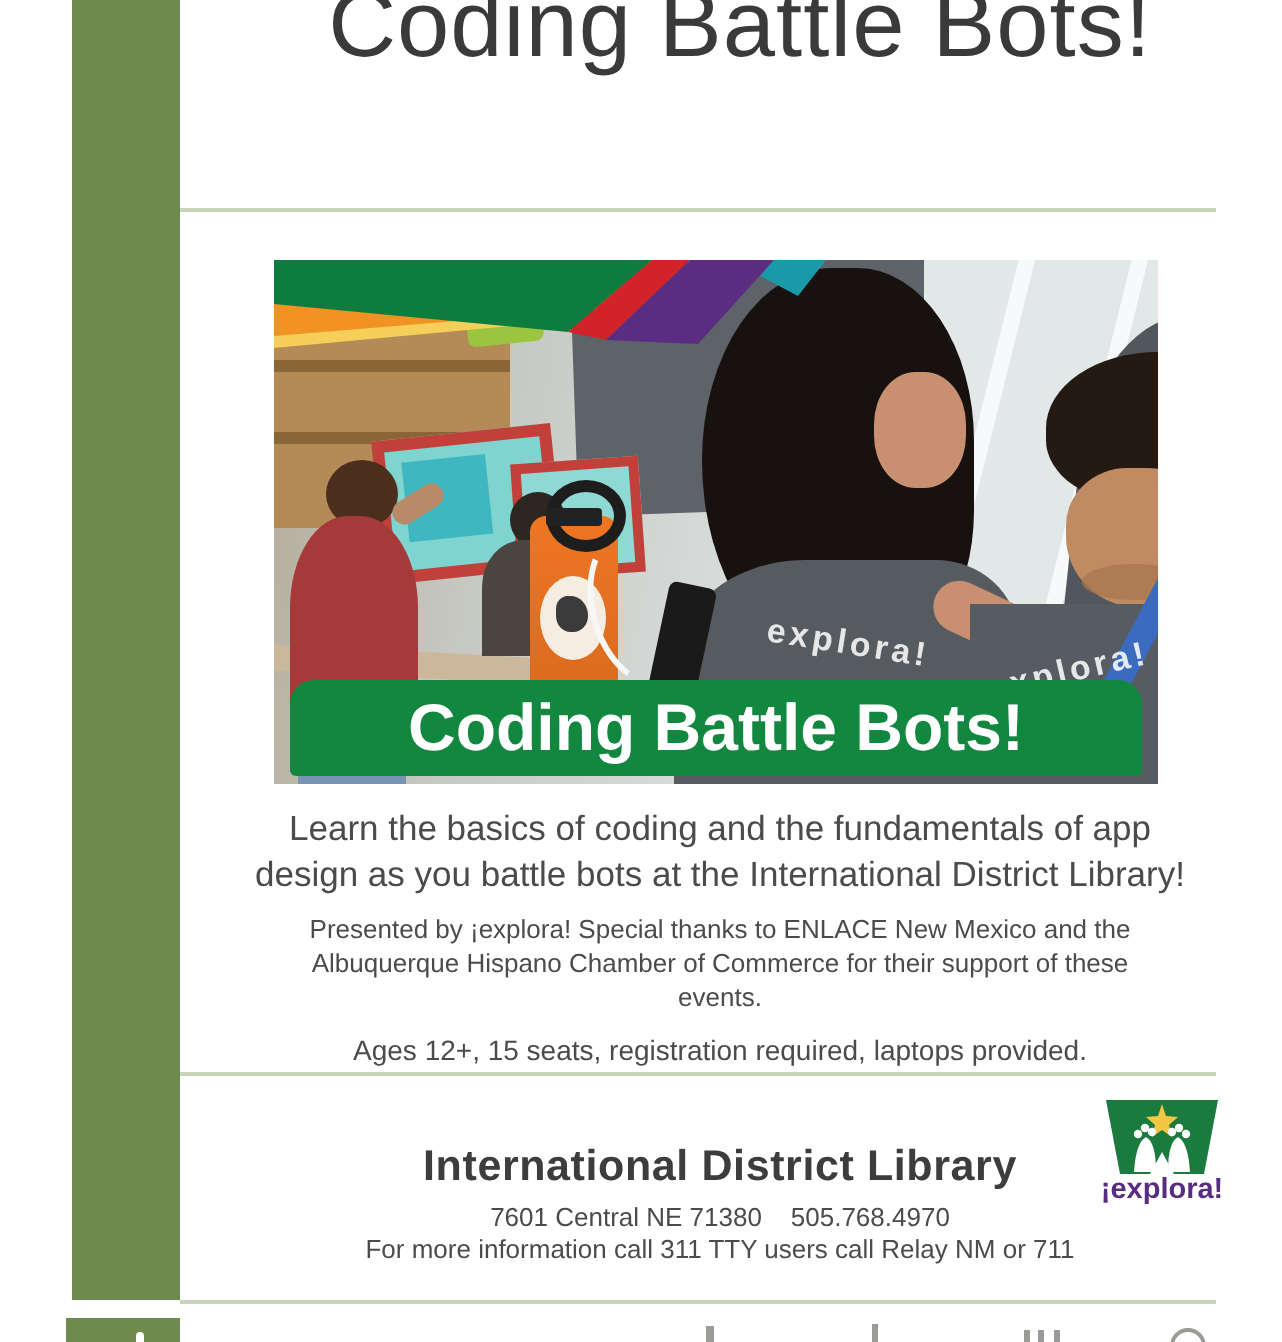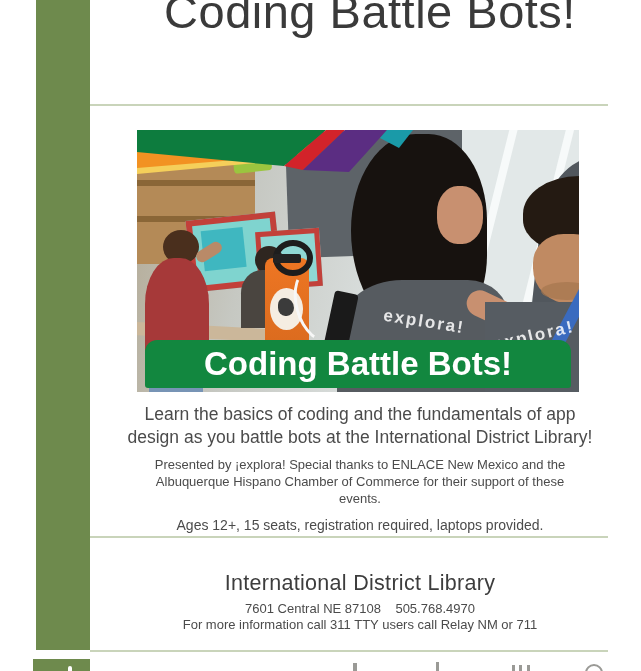--- a/index.html
+++ b/index.html
@@ -85,21 +85,21 @@
   .photo-banner span{color:#fff;font-weight:bold;font-size:33px;letter-spacing:0;white-space:nowrap;}
 
   
   .tcenter{position:absolute;left:90px;width:540px;text-align:center;margin:0;color:#4b4b4b;}
   .intro{top:403px;font-size:17.5px;line-height:22.5px;}
   .intro span{display:inline-block;max-width:486px;}
   .presented{top:456px;font-size:13px;line-height:17px;}
   .presented span{display:inline-block;max-width:452px;}
   .ages{top:476px;font-size:14px;margin-top:41px;}
   .datetime{top:552px;font-size:13.5px;color:#474747;}
-  .library{top:571px;font-size:21.5px;font-weight:400;color:#3d3d3d;letter-spacing:0.3px;}
+  .library{top:571px;font-size:21.5px;font-weight:700;color:#3d3d3d;letter-spacing:0.3px;}
   .address{top:601px;font-size:13px;white-space:pre;}
   .infoline{top:617px;font-size:13px;}
 
   
   .explora{position:absolute;left:546px;top:549px;width:70px;height:58px;}
   .explora svg{display:block;}
   .explora-word{position:absolute;left:-4px;top:38px;width:78px;text-align:center;
     font-size:14.5px;font-weight:bold;color:#582c83;letter-spacing:0;}
 
   
@@ -189,23 +189,41 @@
     <span>Presented by ¡explora! Special thanks to ENLACE New Mexico and the Albuquerque Hispano Chamber of Commerce for their support of these events.</span>
   </p>
   <p class="tcenter intro">
     <span>Learn the basics of coding and the fundamentals of app design as you battle bots at the International District Library!</span>
   </p>
   <p class="tcenter ages">Ages 12+, 15 seats, registration required, laptops provided.</p>
 
   <hr class="divider d2">
 
   <h2 class="tcenter library">International District Library</h2>
-  <p class="tcenter address">7601 Central NE 87108    505.768.4970</p>
+  <p class="tcenter address">7601 Central NE 71380    505.768.4970</p>
   <p class="tcenter infoline">For more information call 311 TTY users call Relay NM or 711</p>
 
+  <div class="explora">
+    <svg width="70" height="40" viewBox="0 0 70 40">
+      <path d="M7,1 L63,1 L56,38 L14,38 Z" fill="#1b7a3e"></path>
+      <path d="M35,3 L37,9 L43,9.5 L38.5,13.5 L40,19.5 L35,16 L30,19.5 L31.5,13.5 L27,9.5 L33,9 Z" fill="#f2c744"></path>
+      <g fill="#ffffff">
+        <circle cx="23" cy="18" r="2.1"></circle>
+        <circle cx="26.5" cy="15" r="2.1"></circle>
+        <circle cx="30" cy="17" r="2.1"></circle>
+        <path d="M21,37 Q22,22 27,19.5 Q32,22 32,37 Z"></path>
+        <circle cx="47" cy="18" r="2.1"></circle>
+        <circle cx="43.5" cy="15" r="2.1"></circle>
+        <circle cx="40" cy="17" r="2.1"></circle>
+        <path d="M38,37 Q38,22 43,19.5 Q48,22 49,37 Z"></path>
+        <path d="M29,38 L35,27 L41,38 Z"></path>
+      </g>
+    </svg>
+    <div class="explora-word">¡explora!</div>
+  </div>
 
   <hr class="divider d3">
 
   <div class="cutoff">
     <div class="cg cg1"></div>
     <div class="cg cg2"></div>
     <div class="cg cg3"></div>
     <div class="cg cg4"></div>
     <div class="cg cg5"></div>
     <div class="cg cg-circle"></div>

